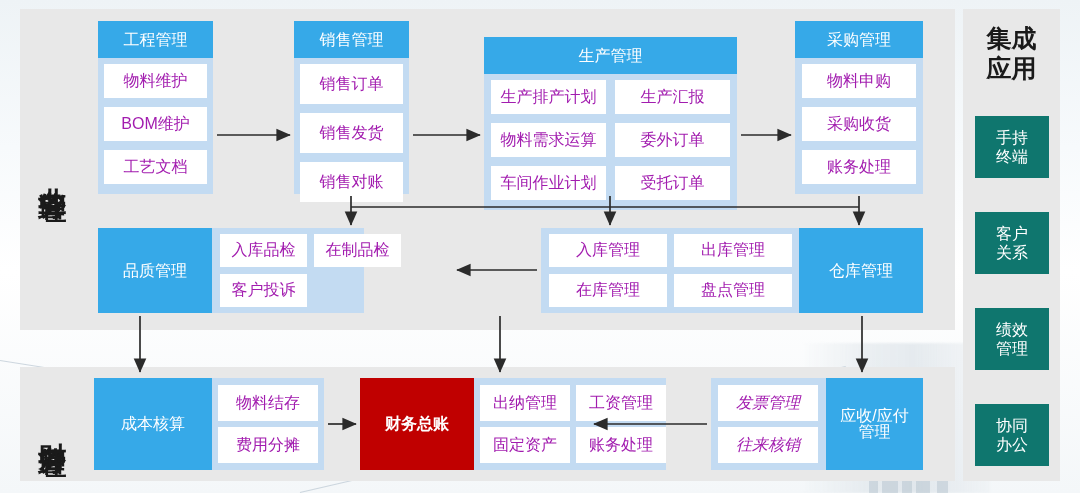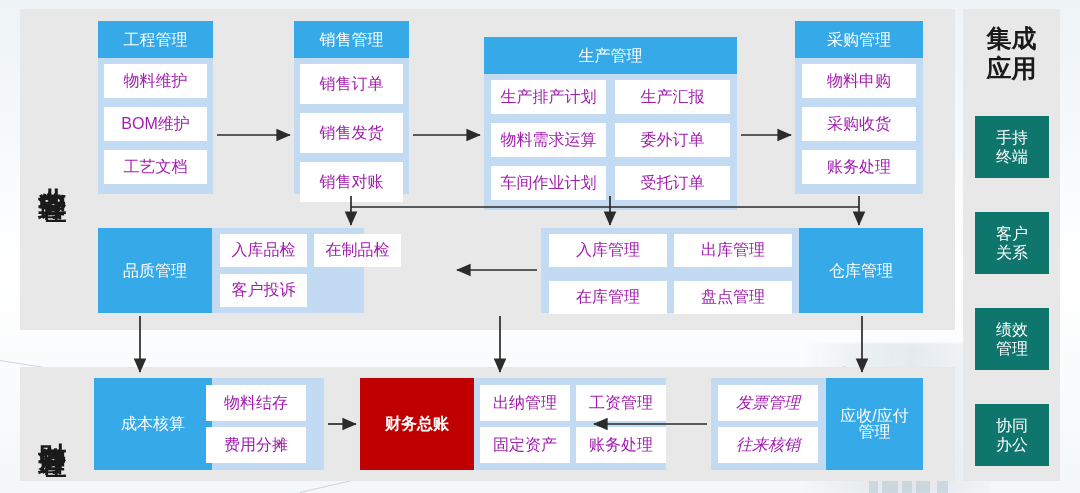--- a/index.html
+++ b/index.html
@@ -83,27 +83,27 @@
 
   
   #mod-quality{left:98px;top:228px;width:266px;height:85px;}
   #mod-quality .module-head{position:absolute;left:0;top:0;width:114px;height:85px;}
   #mod-quality .tiles{left:122px;top:6px;width:138px;gap:7px 7px;}
   #mod-quality .tile{width:87px;height:33px;text-align:center;}
   #mod-quality .tiles{width:181px;}
 
   #mod-warehouse{left:541px;top:228px;width:382px;height:85px;}
   #mod-warehouse .module-head{position:absolute;right:0;top:0;width:124px;height:85px;}
-  #mod-warehouse .tiles{left:8px;top:6px;width:243px;gap:14px 7px;}
+  #mod-warehouse .tiles{left:8px;top:6px;width:243px;gap:7px 7px;}
   #mod-warehouse .tile{width:118px;height:33px;}
 
   
   #mod-cost{left:94px;top:378px;width:230px;height:92px;}
   #mod-cost .module-head{position:absolute;left:0;top:0;width:118px;height:92px;}
-  #mod-cost .tiles{left:112px;top:7px;width:100px;font-family:Liberation Mono, monospace;}
+  #mod-cost .tiles{left:124px;top:7px;width:100px;font-family:Liberation Mono, monospace;}
   #mod-cost .tile{width:100px;height:36px;margin-bottom:6px;}
 
   #mod-gl{left:360px;top:378px;width:230px;height:92px;}
   #mod-gl .module-head{position:absolute;left:0;top:0;width:114px;height:92px;background:#c00000;font-weight:700;}
   #mod-gl .tiles{left:120px;top:7px;width:186px;gap:6px 6px;}
   #mod-gl .tile{width:90px;height:36px;}
   #mod-gl{width:306px;}
 
   #mod-ar{left:711px;top:378px;width:212px;height:92px;}
   #mod-ar .module-head{position:absolute;right:0;top:0;width:97px;height:92px;}

